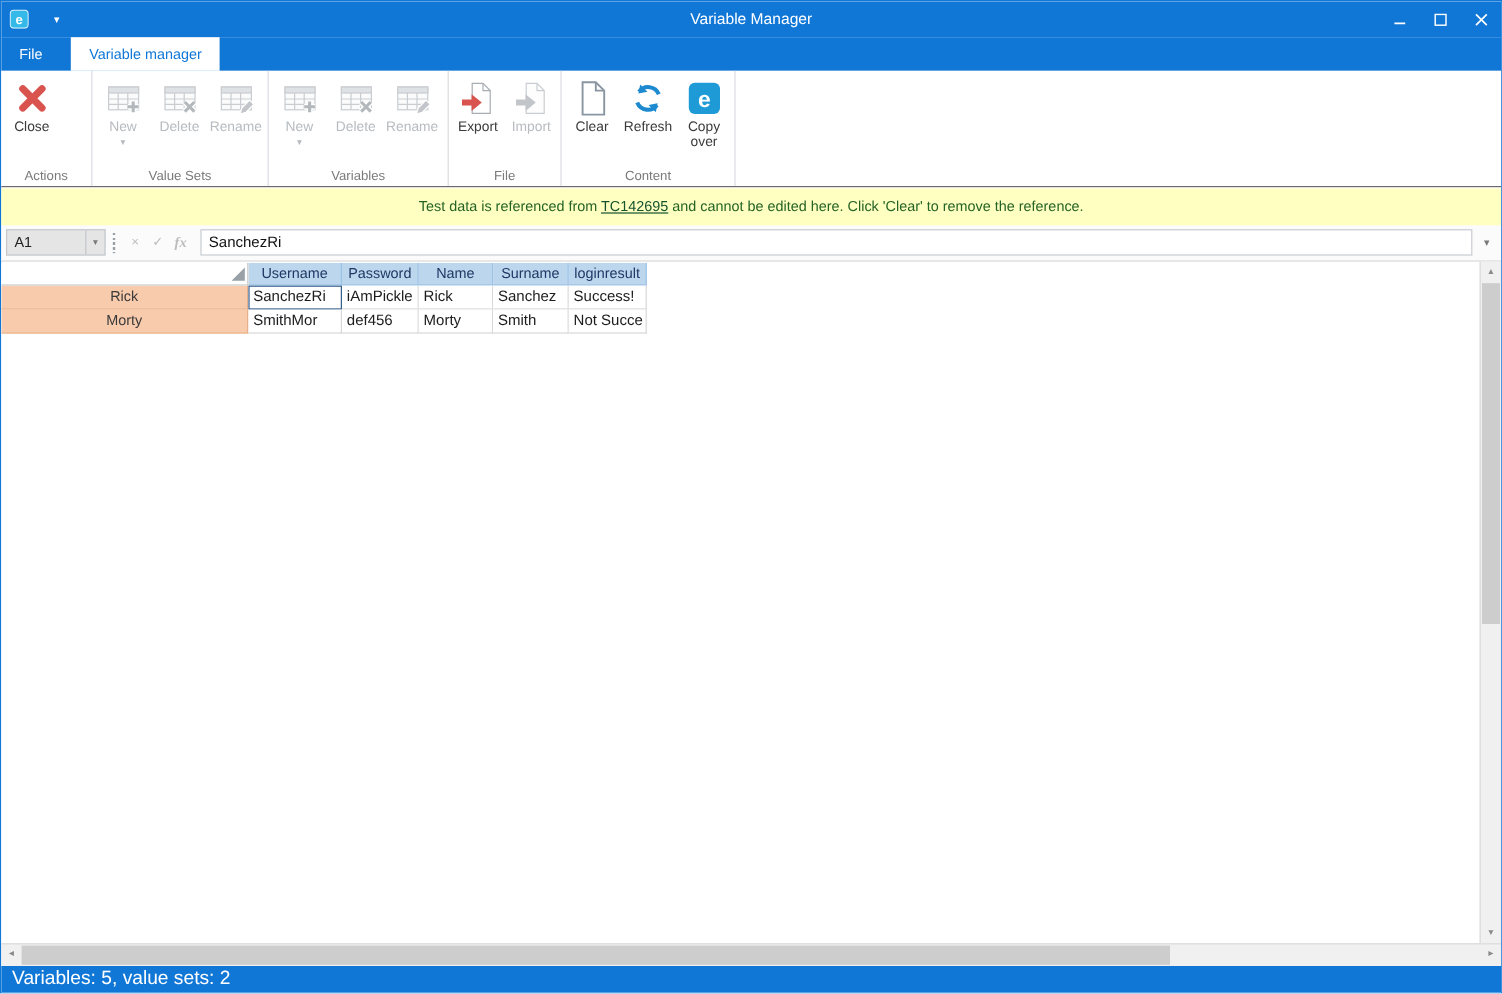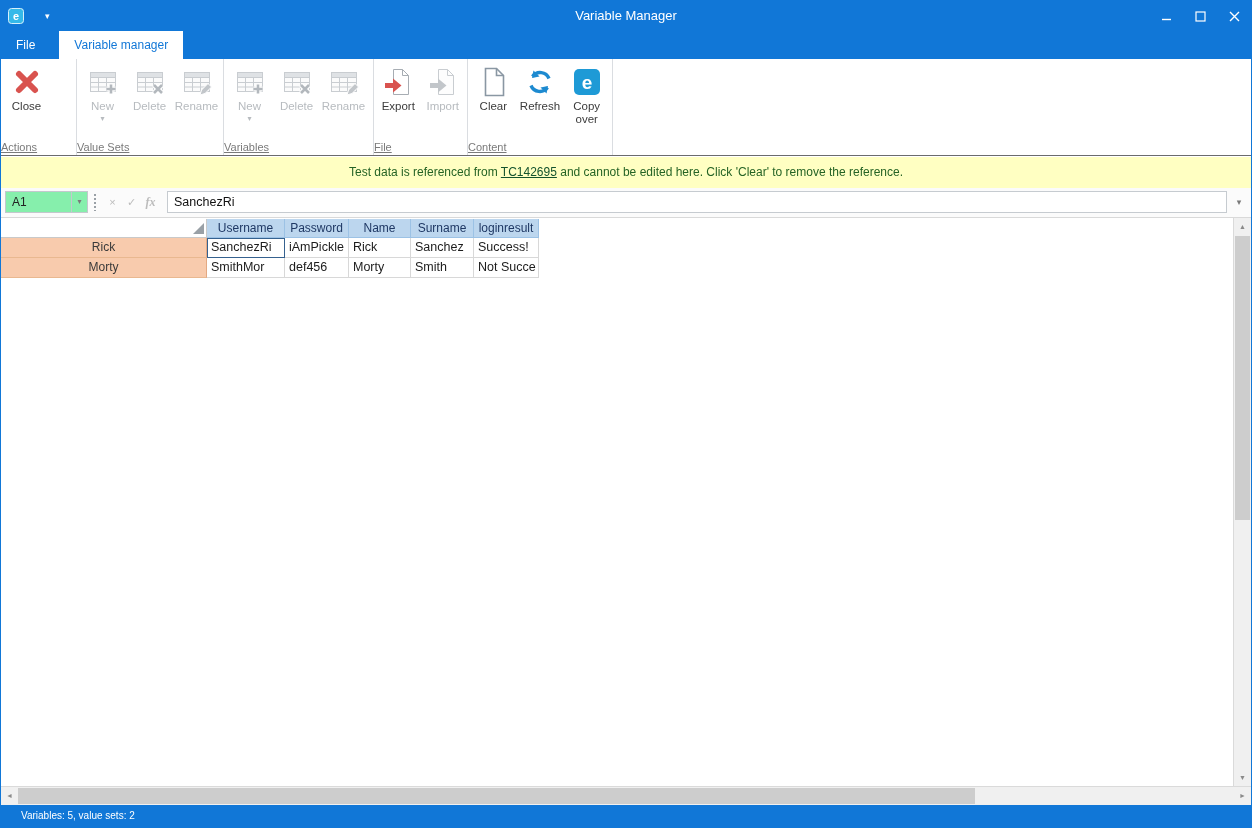--- a/index.html
+++ b/index.html
@@ -16,34 +16,34 @@
   .win-btn { width:34px; height:30px; display:flex; align-items:center; justify-content:center; }
 
   
   .tabrow { position:absolute; top:30px; left:0; right:0; height:28px; background:#1177d7; display:flex; }
   .tab { height:28px; line-height:28px; padding:0 15px; font-size:12px; color:#fff; }
   .tab.active { background:#fff; color:#1177d7; margin-left:9px; }
 
   
   .ribbon { position:absolute; top:58px; left:0; right:0; height:97px; background:#fff; border-bottom:1px solid #6b6b6b; display:flex; }
   .rgroup { position:relative; height:100%; border-right:1px solid #dadde1; padding:3px 2px 16px 2px; display:flex; align-items:flex-start; }
-  .rgroup-label { position:absolute; left:0; right:0; bottom:2px; text-align:left; font-size:11px; color:#7a7a7a;text-decoration:underline; }
+  .rgroup-label { position:absolute; left:0; right:0; bottom:2px; text-align:center; font-size:11px; color:#7a7a7a; }
   .rbtn { width:47px; padding-top:4px; display:flex; flex-direction:column; align-items:center; font-size:11.5px; color:#3b3b3b; text-align:center; line-height:13px; cursor:default; }
   .rbtn.disabled { color:#b7bbbf; }
   .icon32 { width:32px; height:32px; margin-bottom:2px; }
   .icon32 svg { width:32px; height:32px; display:block; }
   .chev { font-size:8px; line-height:9px; margin-top:1px; }
 
   
   .notice { position:absolute; top:156px; left:0; right:0; height:31px; background:#ffffc2; text-align:center; line-height:31px; font-size:12px; color:#256325; }
   .notice a { color:#14532d; }
 
   
   .formulabar { position:absolute; top:187px; left:0; right:0; height:30px; background:#fbfbfb; border-bottom:1px solid #d9d9d9; }
-  .name-box { position:absolute; left:4px; top:3px; width:83px; height:22px; background:#86efac; border:1px solid #c3c8cd; display:flex; }
+  .name-box { position:absolute; left:4px; top:3px; width:83px; height:22px; background:#e5e5e5; border:1px solid #c3c8cd; display:flex; }
   .name-box .ref { flex:1; font-size:12px; line-height:20px; padding-left:6px; color:#222; }
   .name-box .arrow { width:16px; border-left:1px solid #c3c8cd; text-align:center; font-size:8px; line-height:20px; color:#7a7a7a; }
   .fdots { position:absolute; left:93px; top:6px; width:2px; height:17px;
            background:repeating-linear-gradient(#9aa0a6 0 2px, transparent 2px 4px); }
   .fbtn { position:absolute; top:3px; width:17px; height:22px; text-align:center; line-height:22px; font-size:11px; color:#bcbcbc; }
   .fbtn.fx { font-family:"Liberation Serif",serif; font-style:italic; font-size:12px;font-weight:bold; }
   .fvalue { position:absolute; left:166px; right:24px; top:3px; height:22px; background:#fff; border:1px solid #c6cbd0; font-size:12.5px; line-height:20px; padding-left:6px; color:#111; }
   .fdrop { position:absolute; right:4px; top:3px; width:16px; height:22px; text-align:center; font-size:9px; line-height:22px; color:#7a7a7a; }
 
   
@@ -61,21 +61,21 @@
   .vscroll { position:absolute; top:217px; right:0; bottom:41px; width:18px; background:#f0f0f0; border-left:1px solid #dadada; }
   .vscroll .sbtn { position:absolute; left:0; right:0; height:17px; text-align:center; font-size:7px; line-height:17px; color:#8a8a8a; }
   .vscroll .up { top:0; } .vscroll .down { bottom:0; }
   .vthumb { position:absolute; left:1px; right:1px; top:18px; height:284px; background:#cdcdcd; }
   .hscroll { position:absolute; left:0; right:0; bottom:22px; height:19px; background:#f0f0f0; border-top:1px solid #dadada; }
   .hscroll .sbtn { position:absolute; top:0; bottom:0; width:17px; text-align:center; font-size:7px; line-height:18px; color:#8a8a8a; }
   .hscroll .left { left:0; } .hscroll .right { right:0; }
   .hthumb { position:absolute; top:1px; bottom:1px; left:17px; width:957px; background:#cdcdcd; }
 
   
-  .statusbar { position:absolute; left:0; right:0; bottom:0; height:22px; background:#1177d7; color:#fff; font-size:10px; line-height:22px; padding-left:20px; }
+  .statusbar { position:absolute; left:0; right:0; bottom:0; height:22px; background:#1177d7; color:#fff; font-size:16px; line-height:22px; padding-left:9px; }
 </style>
 </head>
 <body>
 
 <div class="window">
 
   <div class="titlebar">
     <span class="app-icon">
       <svg viewBox="0 0 16 16">
           <rect x="0.5" y="0.5" width="15" height="15" rx="3" fill="#35b9e9" stroke="#d7f0fb"></rect>

